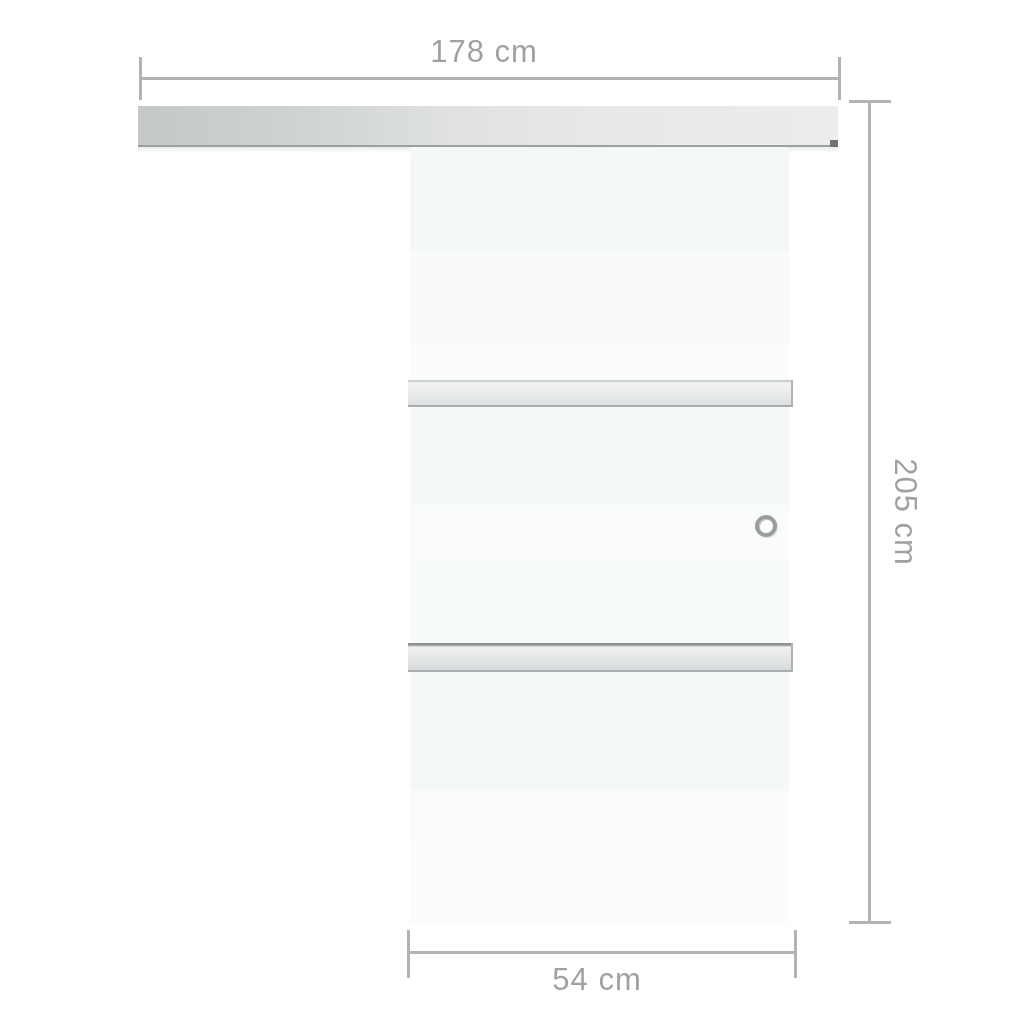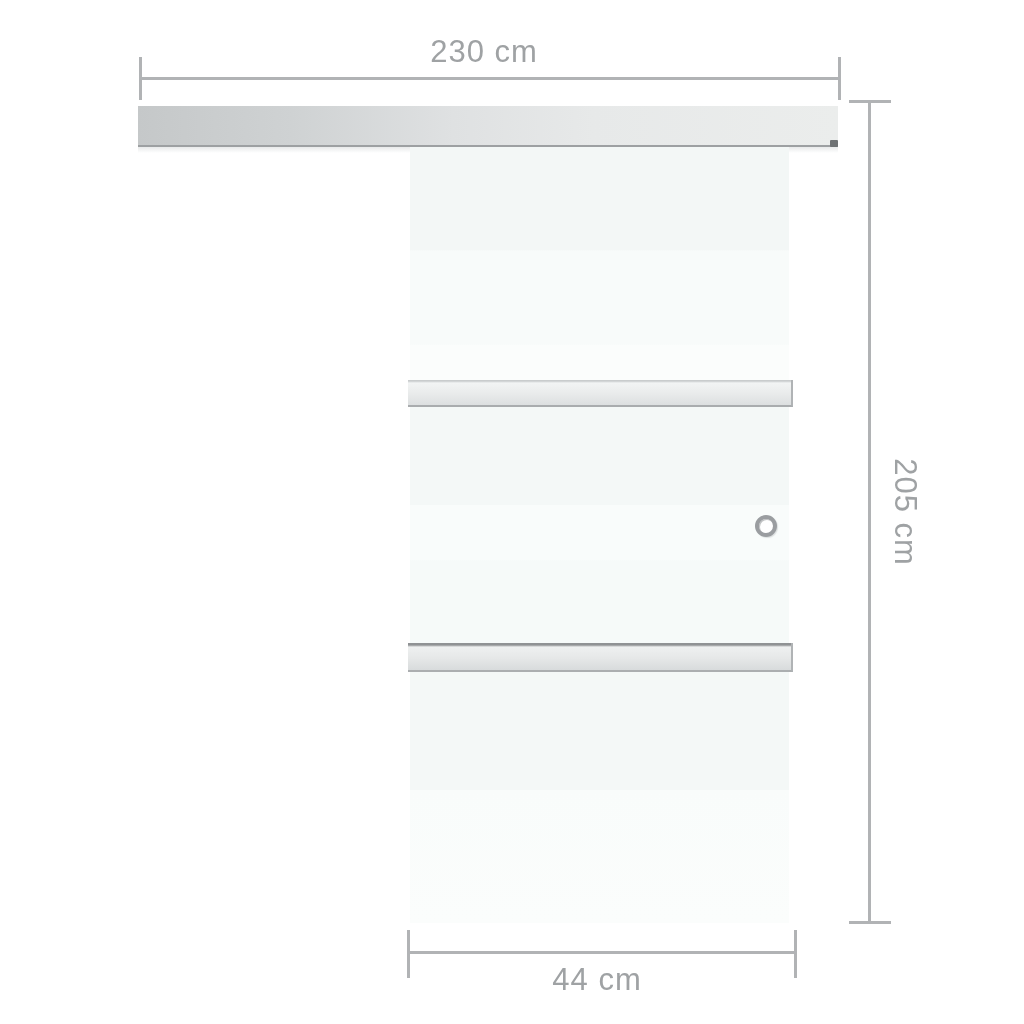--- a/index.html
+++ b/index.html
@@ -129,38 +129,38 @@
     box-sizing: border-box;
     box-shadow: inset 1px 1px 0 rgba(130,133,135,0.5), 1px 1px 1px rgba(200,203,205,0.6);
   }
 </style>
 </head>
 <body>
 
 <div id="canvas">
 
   <div>
-    <div class="dim-label" style="left:484px; top:52px;">230 cm</div>
+    <div class="dim-label" style="left:484px; top:52px;">178 cm</div>
     <div class="dim-line-h" style="left:141px; top:77px; width:699px;"></div>
     <div class="dim-tick-v" style="left:139px; top:57px; height:43px;"></div>
     <div class="dim-tick-v" style="left:838px; top:57px; height:43px;"></div>
   </div>
 
   <div>
     <div class="dim-label vertical" style="left:905px; top:512px;">205 cm</div>
     <div class="dim-line-v" style="left:868px; top:101px; height:822px;"></div>
     <div class="dim-tick-h" style="left:849px; top:100px; width:42px;"></div>
     <div class="dim-tick-h" style="left:849px; top:921px; width:42px;"></div>
   </div>
 
   <div>
     <div class="dim-line-h" style="left:409px; top:951px; width:388px;"></div>
     <div class="dim-tick-v" style="left:407px; top:930px; height:48px;"></div>
     <div class="dim-tick-v" style="left:794px; top:930px; height:48px;"></div>
-    <div class="dim-label" style="left:597px; top:980px;">44 cm</div>
+    <div class="dim-label" style="left:597px; top:980px;">54 cm</div>
   </div>
 
   <div>
     <div id="rail-shadow"></div>
     <div id="top-rail"></div>
     <div id="rail-stop-dot"></div>
 
     <div id="glass-panel"></div>
 
     <div id="stop-bar-upper" class="stop-bar"></div>

